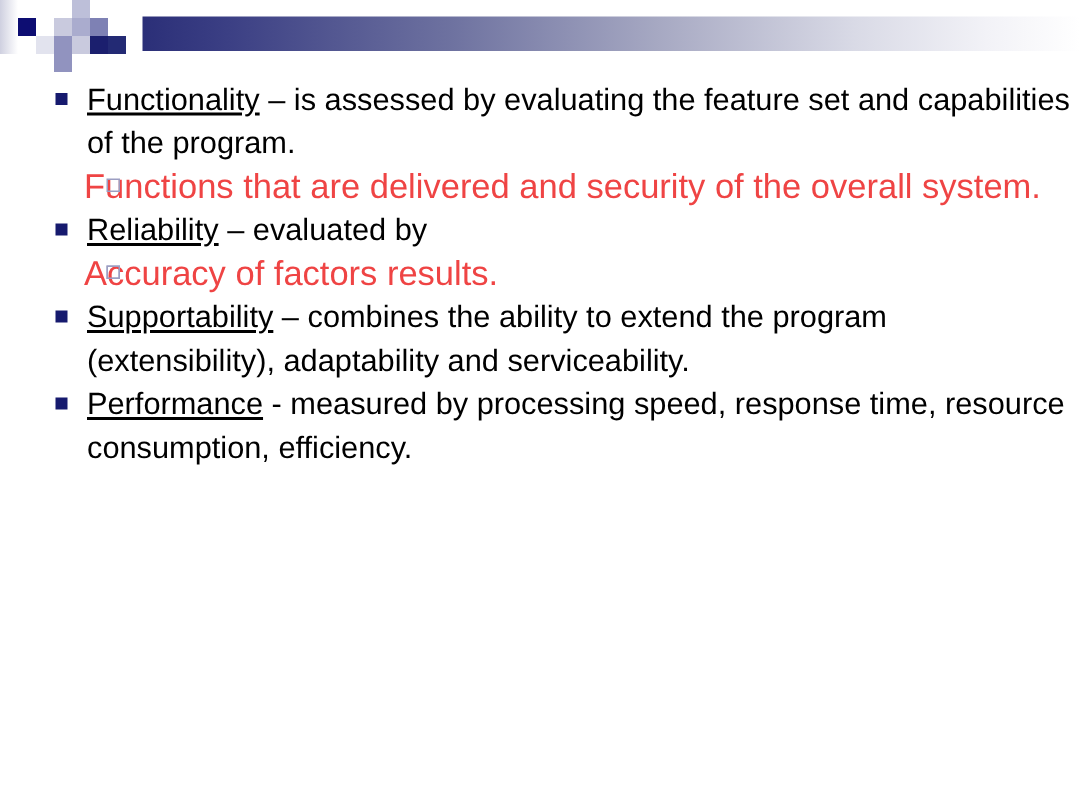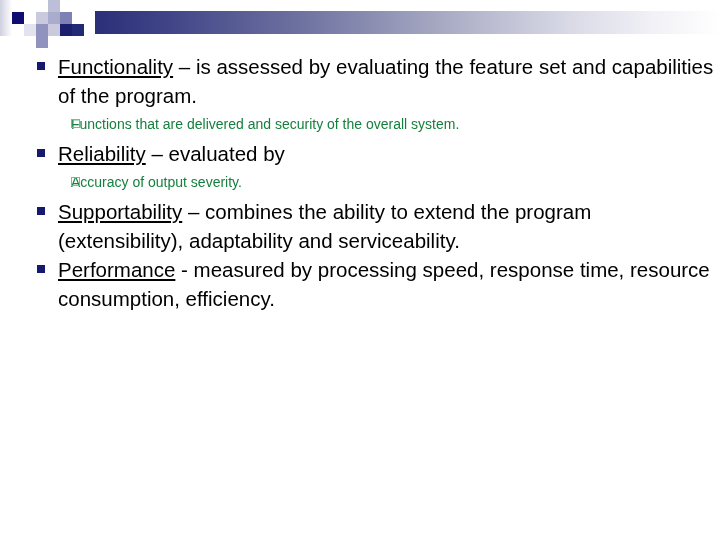--- a/index.html
+++ b/index.html
@@ -90,25 +90,25 @@
     position: absolute;
     left: 37px;
     top: 10px;
     width: 8px;
     height: 8px;
     background: #161a6e;
   }
 
   .l2 {
     position: relative;
-    padding-left: 71px;
+    padding-left: 56px;
     padding-right: 16px;
-    font-size: 14px;
+    font-size: 23px;
     line-height: 29px;
-    color: #15803d;
+    color: #ef4444;
     margin: 0;
     text-indent: 0;
   }
 
   .l2 > .bullet2 {
     position: absolute;
     left: 71px;
     top: 9px;
     width: 9px;
     height: 9px;
@@ -148,18 +148,18 @@
     <div class="sq sq-r"></div>
     <div class="sq sq-s"></div>
     <div class="sq sq-t"></div>
   </div>
 
   <div class="body-area" id="bullet-list">
       <p class="l1"><span class="bullet1"></span><span class="term">Functionality</span><span> – is assessed by evaluating the feature set and capabilities of the program.</span></p>
       <p class="l2"><span class="bullet2"></span><span>Functions that are delivered and security of the overall system.</span></p>
       <p class="l1"><span class="bullet1"></span><span class="term">Reliability</span><span> – evaluated by</span></p>
       <p class="l2"><span class="bullet2"></span></p>
-      <p class="l2"><span class="bullet2"></span><span>Accuracy of output severity.</span></p>
+      <p class="l2"><span class="bullet2"></span><span>Accuracy of factors results.</span></p>
       <p class="l1"><span class="bullet1"></span><span class="term">Supportability</span><span> – combines the ability to extend the program (extensibility), adaptability and serviceability.</span></p>
       <p class="l1"><span class="bullet1"></span><span class="term">Performance</span><span> -  measured by processing speed, response time, resource consumption, efficiency.</span></p>
     </div>
 
 </div>
 
 </body></html>

